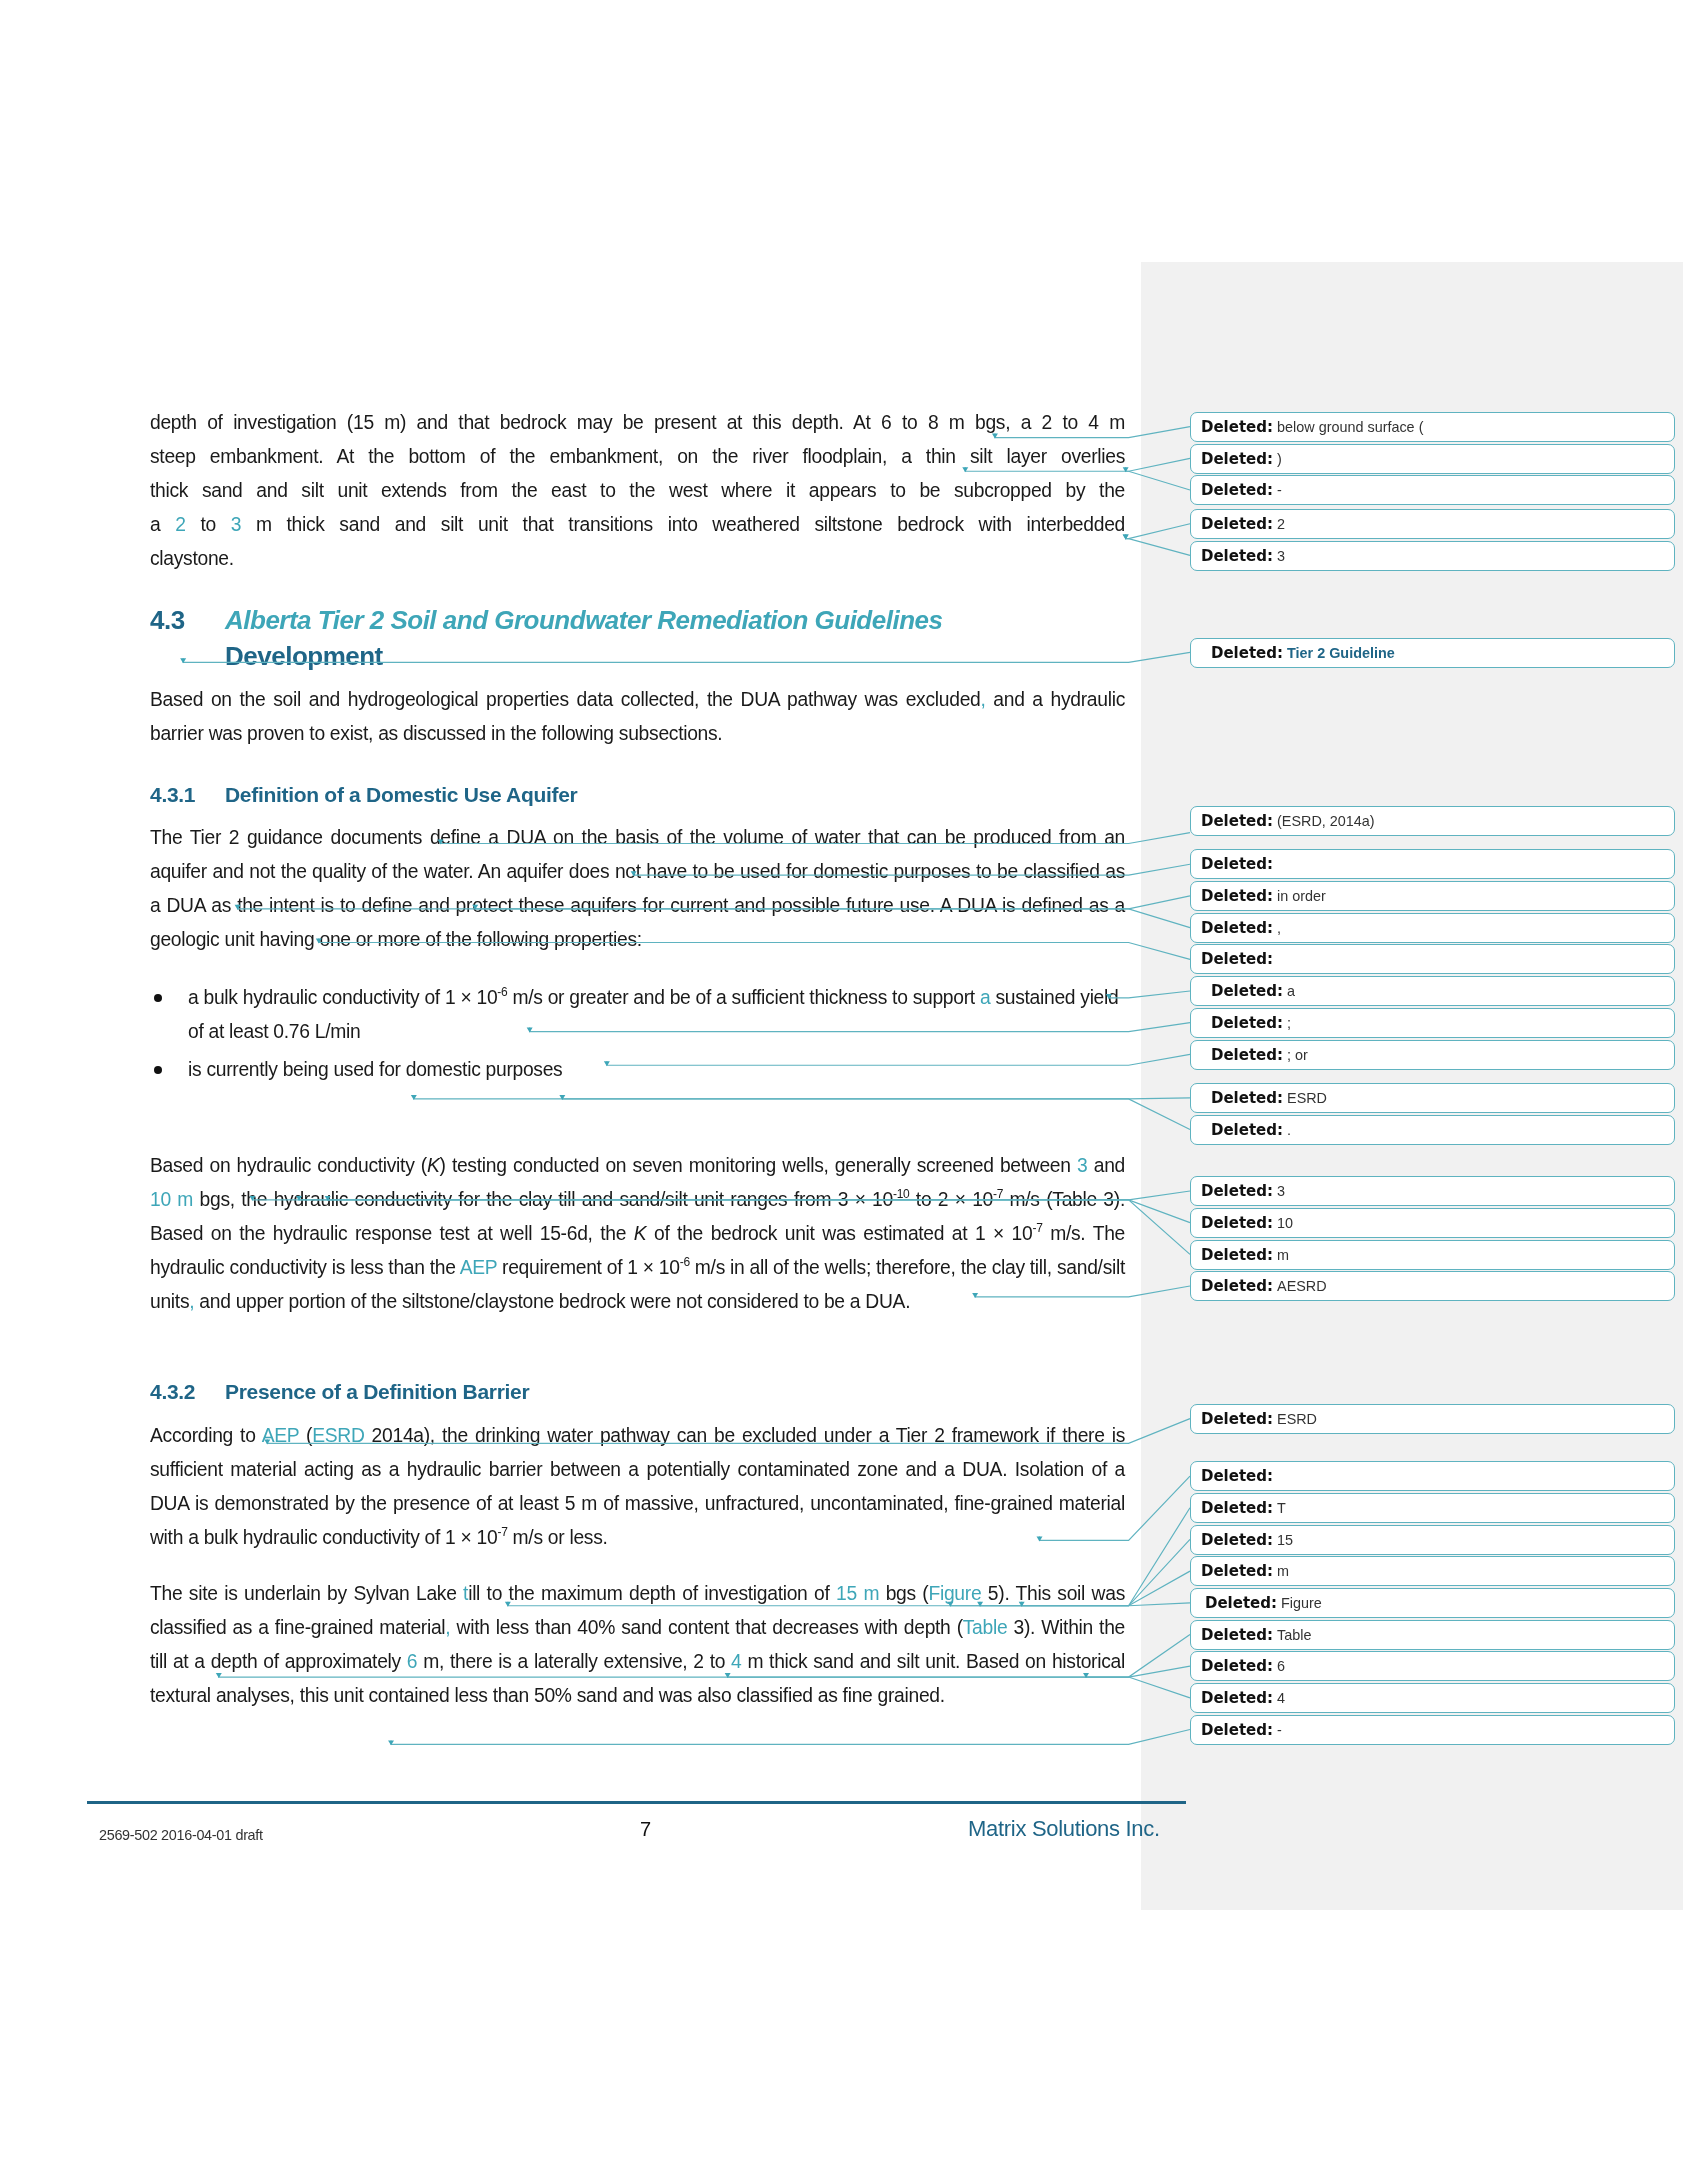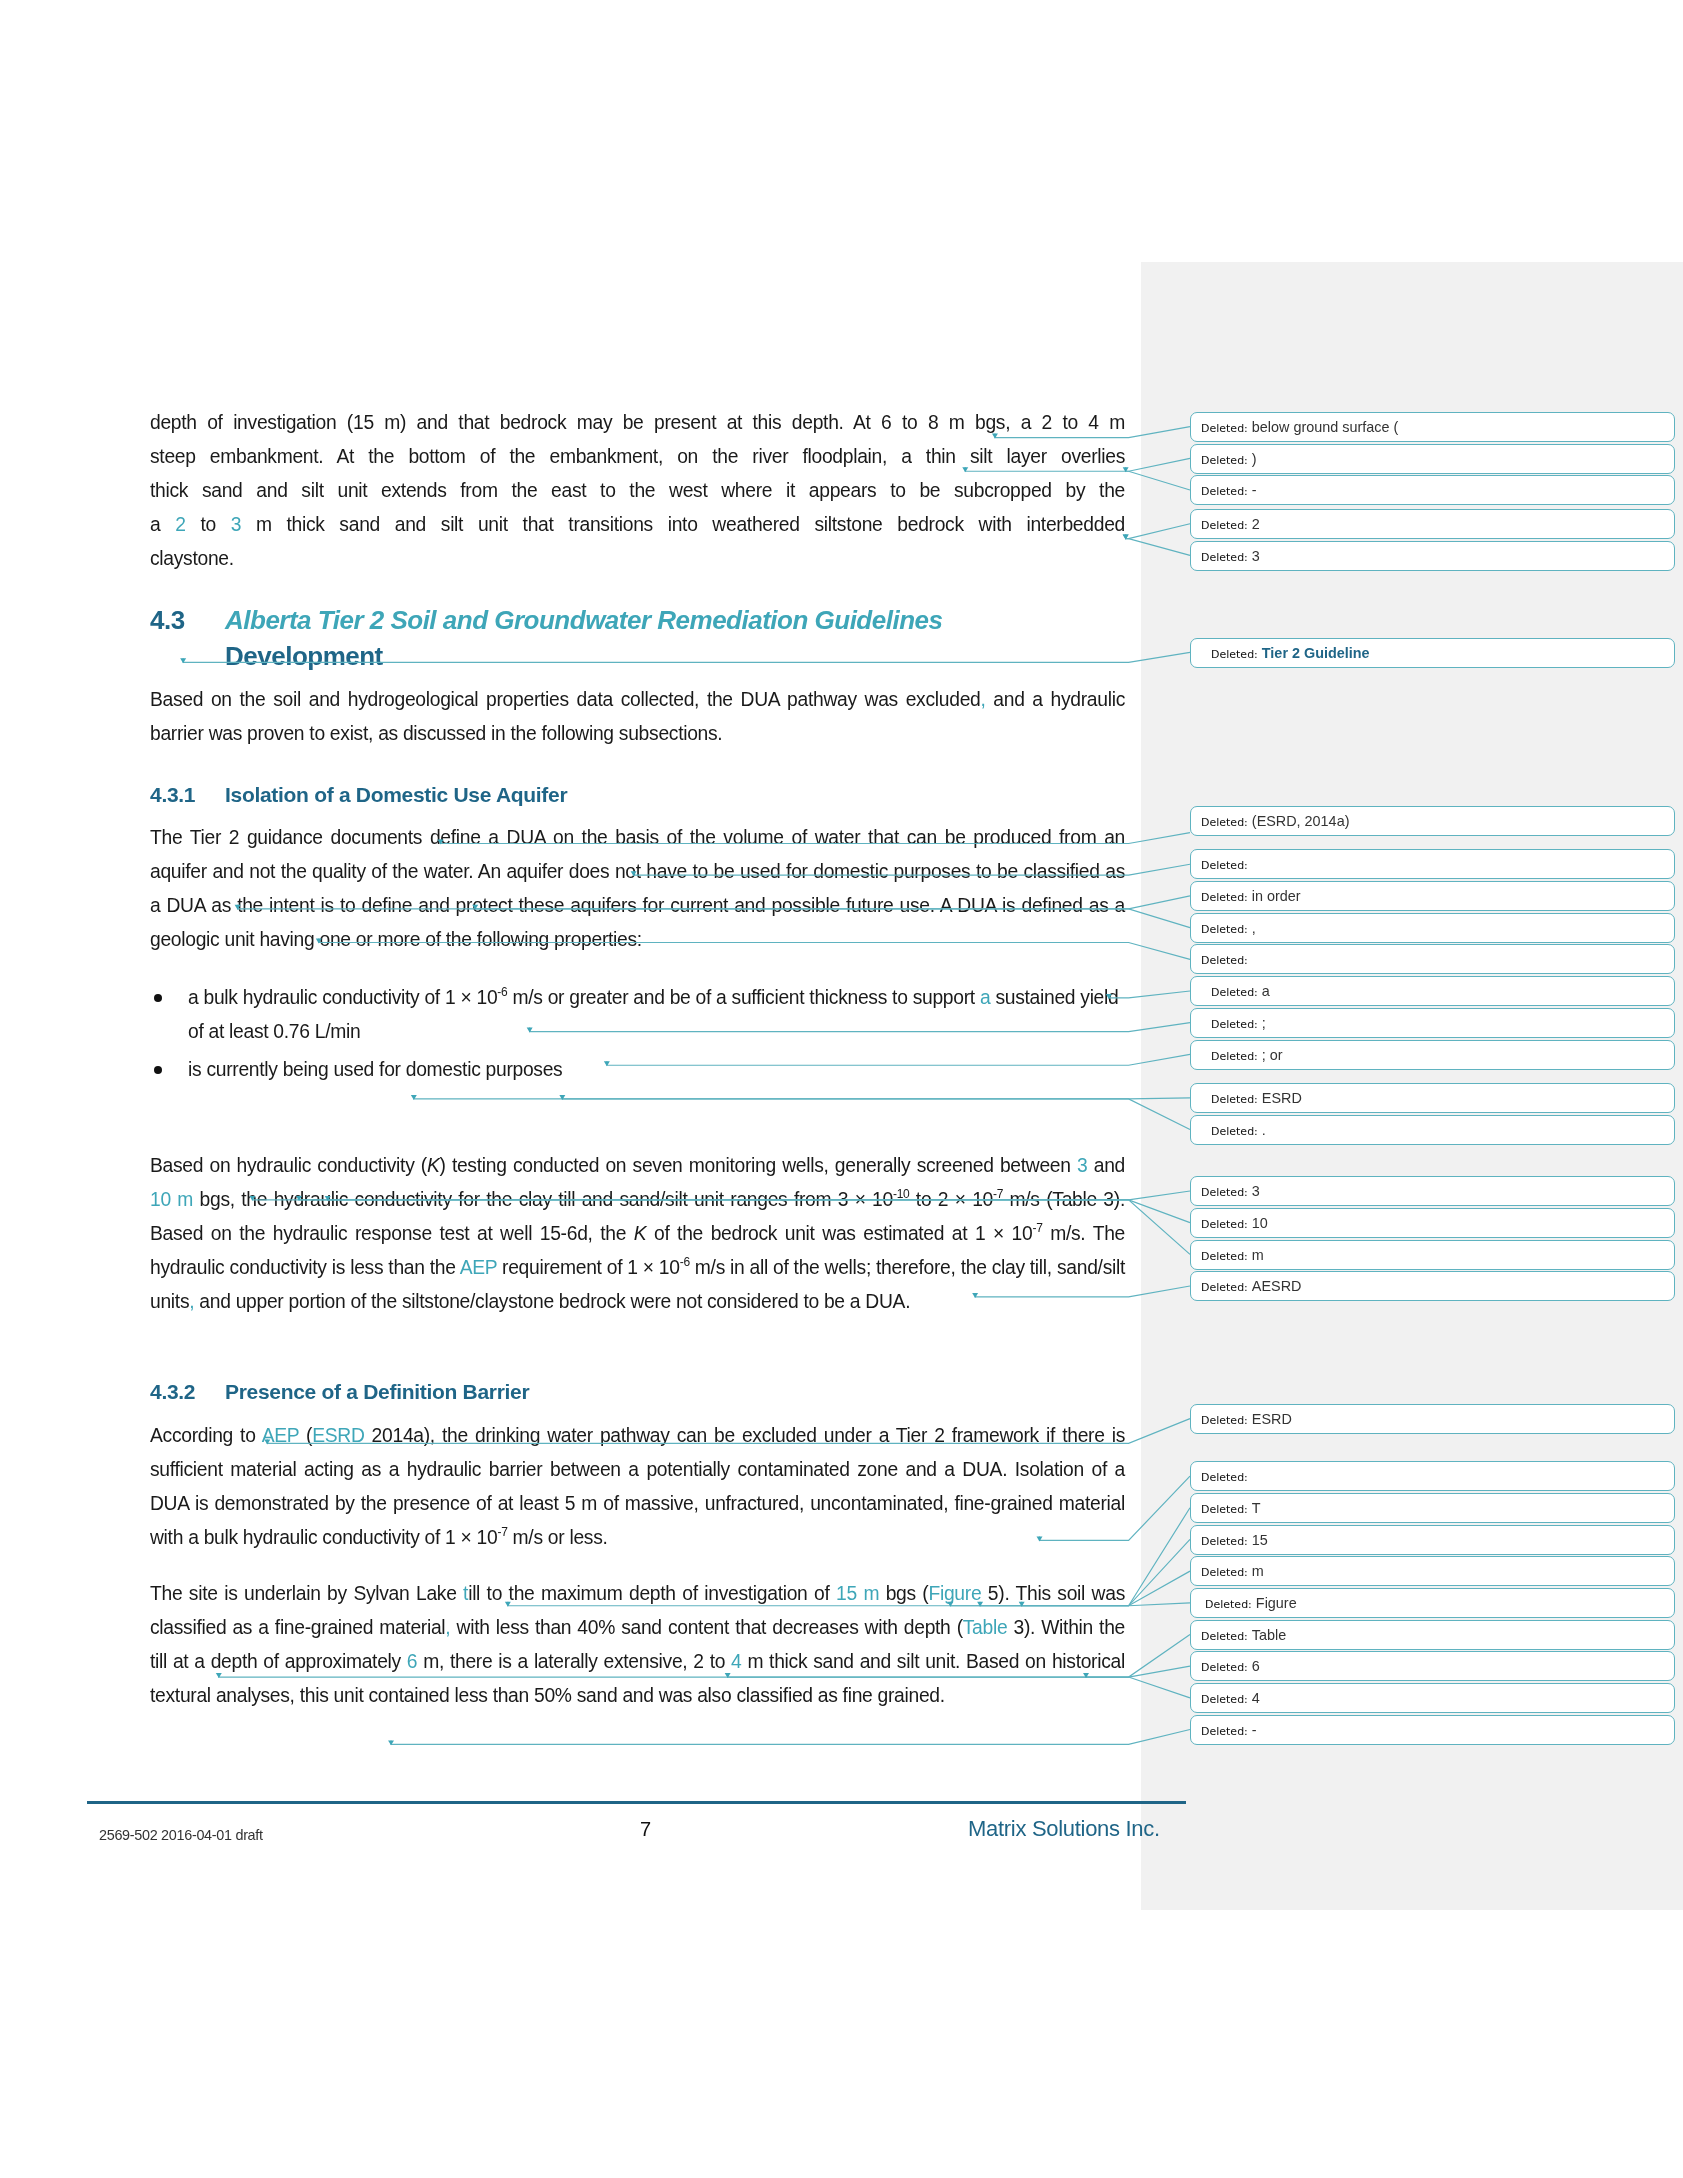--- a/index.html
+++ b/index.html
@@ -21,21 +21,21 @@
 
   .bullets { position: absolute; left: 150px; width: 975px; font-size: 19.3px; line-height: 34px; letter-spacing: -0.3px; }
   .bullet { position: relative; padding-left: 38px; margin-bottom: 2px; }
   .bullet .dot { position: absolute; left: 4px; top: 13px; width: 8px; height: 8px; border-radius: 50%; background: #111; }
   sup { font-size: 12px; line-height: 0; vertical-align: 8px; }
 
   .comment { position: absolute; left: 1190px; width: 485px; height: 30px; box-sizing: border-box;
              border: 1.5px solid #5fb3c0; border-radius: 7px; background: #fff;
              font-size: 15px; line-height: 27px; padding-left: 10px; white-space: nowrap; }
   .comment.indent { padding-left: 20px; }
-  .comment .lbl { font-family: "DejaVu Sans", sans-serif; font-weight: normal; font-size: 11px; color: #111; }
+  .comment .lbl { font-family: "DejaVu Sans", sans-serif; font-weight: bold; font-size: 15px; color: #111; }
   .comment .val { font-size: 14.4px; color: #333; margin-left: 4px; text-align: center; }
   .comment .val.heading-fmt { color: #1f6587; font-weight: bold; }
 
   svg.connectors { position: absolute; left: 0; top: 0; width: 1683px; height: 2178px; pointer-events: none; }
 
   .footer-rule { position: absolute; left: 87px; top: 1801px; width: 1099px; height: 3px; background: #1f6587; }
   .footer-left { position: absolute; left: 99px; top: 1827px; font-size: 14.4px; color: #333; letter-spacing: -0.3px; }
   .footer-page { position: absolute; left: 640px; top: 1818px; font-size: 20px; color: #111; }
   .footer-right { position: absolute; left: 968px; top: 1816px; font-size: 22px; color: #1f6587; letter-spacing: -0.3px; }
 </style>
@@ -56,21 +56,21 @@
   <div class="h2" style="top:602px;">
     <span class="num">4.3</span><span class="title-ins">Alberta Tier 2 Soil and Groundwater Remediation Guidelines</span>
     <span class="title-2">Development</span>
   </div>
 
   <div class="body-text" style="top:683px;">
     <p><span>Based on the soil and hydrogeological properties data collected, the DUA pathway was excluded</span><span class="ins">,</span><span> and a hydraulic barrier was proven to exist, as discussed in the following subsections.</span></p>
   </div>
 
   <div class="h3" style="top:780px;">
-    <span class="num">4.3.1</span><span>Isolation of a Domestic Use Aquifer</span>
+    <span class="num">4.3.1</span><span>Definition of a Domestic Use Aquifer</span>
   </div>
 
   <div class="body-text" style="top:821px;">
     <p>The Tier 2 guidance documents define a DUA on the basis of the volume of water that can be produced from an aquifer and not the quality of the water. An aquifer does not have to be used for domestic purposes to be classified as a DUA as the intent is to define and protect these aquifers for current and possible future use. A DUA is defined as a geologic unit having one or more of the following properties:</p>
   </div>
 
   <div class="bullets" style="top:981px;">
     <div class="bullet" style="margin-bottom:4px;">
       <span class="dot"></span>
       <span>a bulk hydraulic conductivity of 1 × 10</span><sup>-6</sup><span> m/s or greater and be of a sufficient thickness to support </span><span class="ins">a</span><span> sustained yield of at least 0.76 L/min</span>

